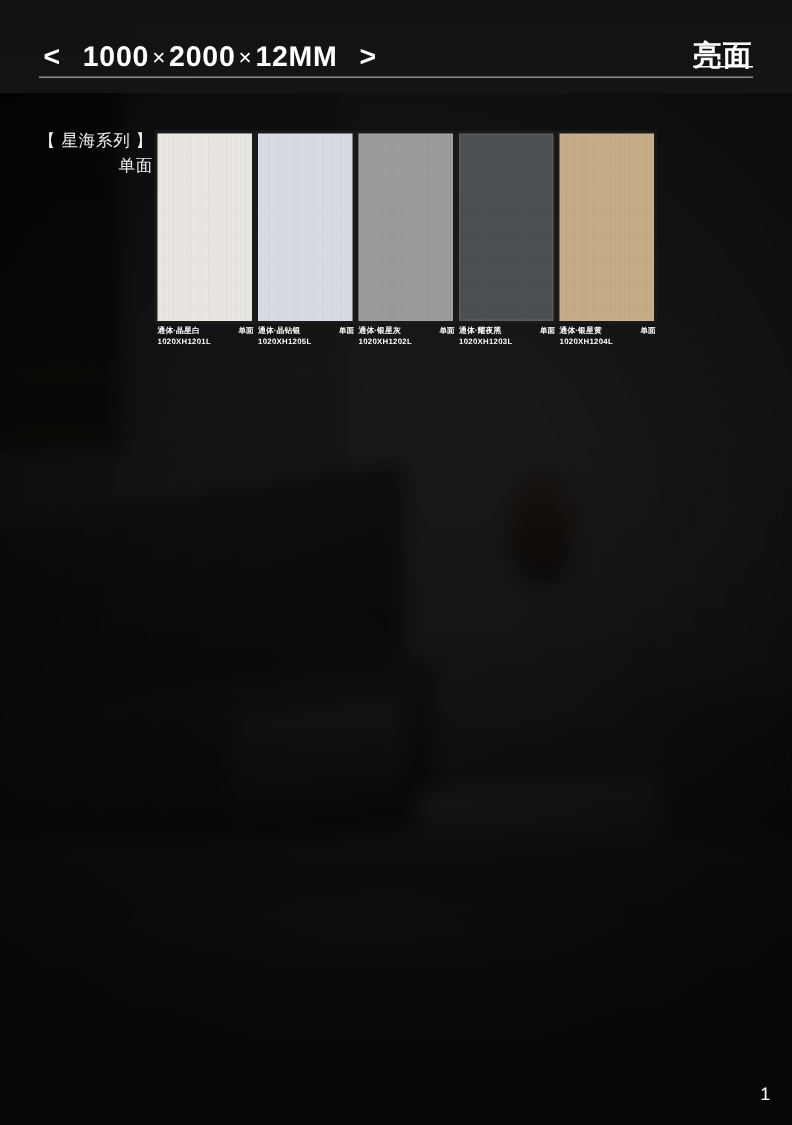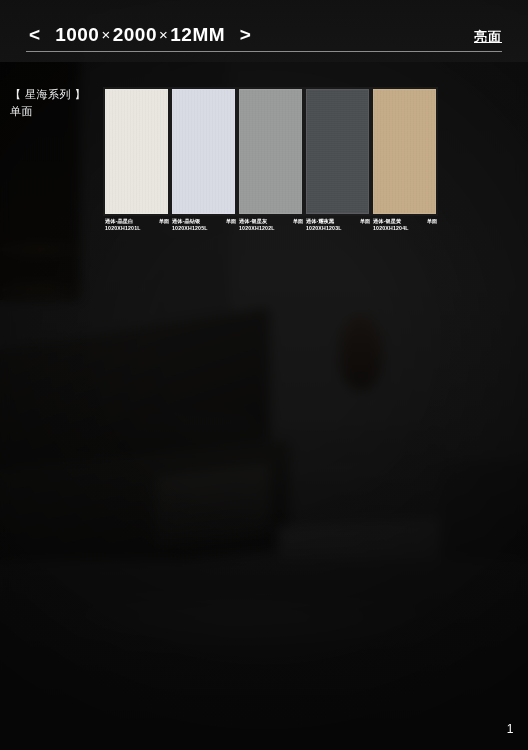--- a/index.html
+++ b/index.html
@@ -73,26 +73,26 @@
 
   
   .header { position:absolute; left:0; top:0; width:528px; height:62px;
             background:linear-gradient(180deg,rgba(18,18,18,.9),rgba(22,22,22,.88)); }
   .hdr-inner { position:absolute; left:26px; right:26px; top:24px;
                display:flex; align-items:flex-end; justify-content:space-between; }
   .hdr-size { color:#ffffff; font-size:19px; font-weight:700; letter-spacing:.5px;
               white-space:nowrap; }
   .hdr-size .ar { font-weight:700; margin:0 3px; }
   .hdr-x { font-weight:400; font-size:15px; margin:0 2px; position:relative; top:-1px; }
-  .hdr-finish { color:#ffffff; font-size:13px; font-weight:700; letter-spacing:1px;text-decoration:underline; }
+  .hdr-finish { color:#ffffff; font-size:19px; font-weight:700; letter-spacing:1px;text-decoration:underline; }
   .hdr-rule { position:absolute; left:26px; right:26px; top:51px; height:1px;
               background:#8d8d8d; }
 
   
-  .series { position:absolute; left:10px; top:86px; width:92px; text-align:left;
+  .series { position:absolute; left:10px; top:86px; width:92px; text-align:right;
             color:#f2f2f2; font-size:11px; line-height:17px; letter-spacing:.5px; }
   .series .s2 { display:block; }
 
   
   .strip { position:absolute; left:103px; top:87px; display:flex; gap:0; }
   .cell { width:67px; }
   .sw-wrap { position:relative; padding:2px; background:#1a1a1a; }
   .sw { width:63px; height:125px; display:block; border:1px solid rgba(255,255,255,.08); }
   .sw-inner { width:100%; height:100%;
               background-image:

